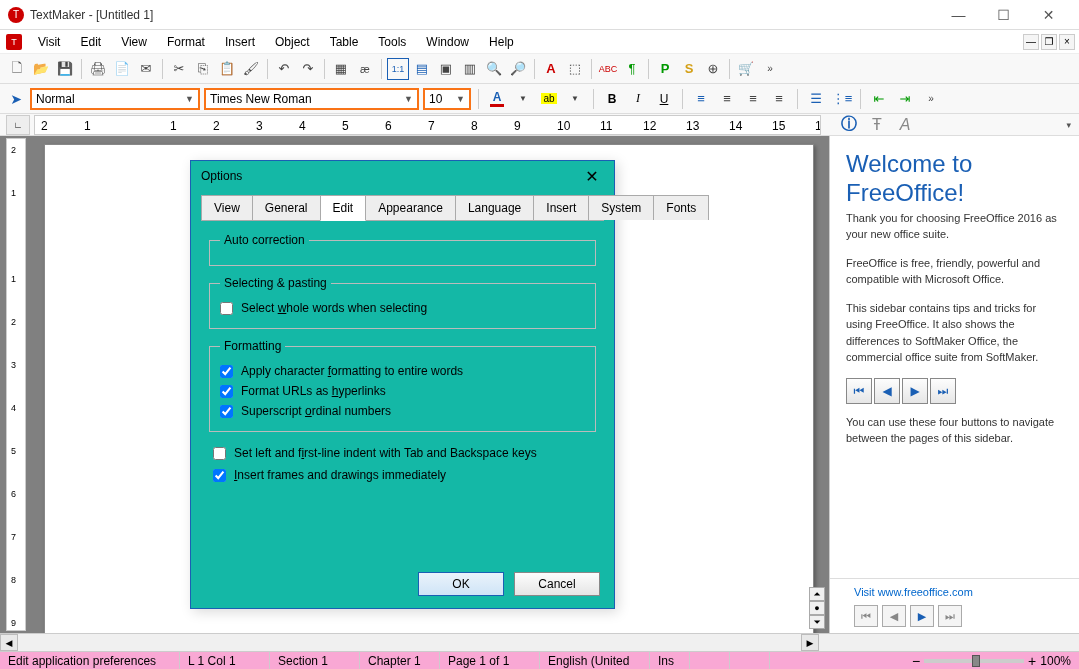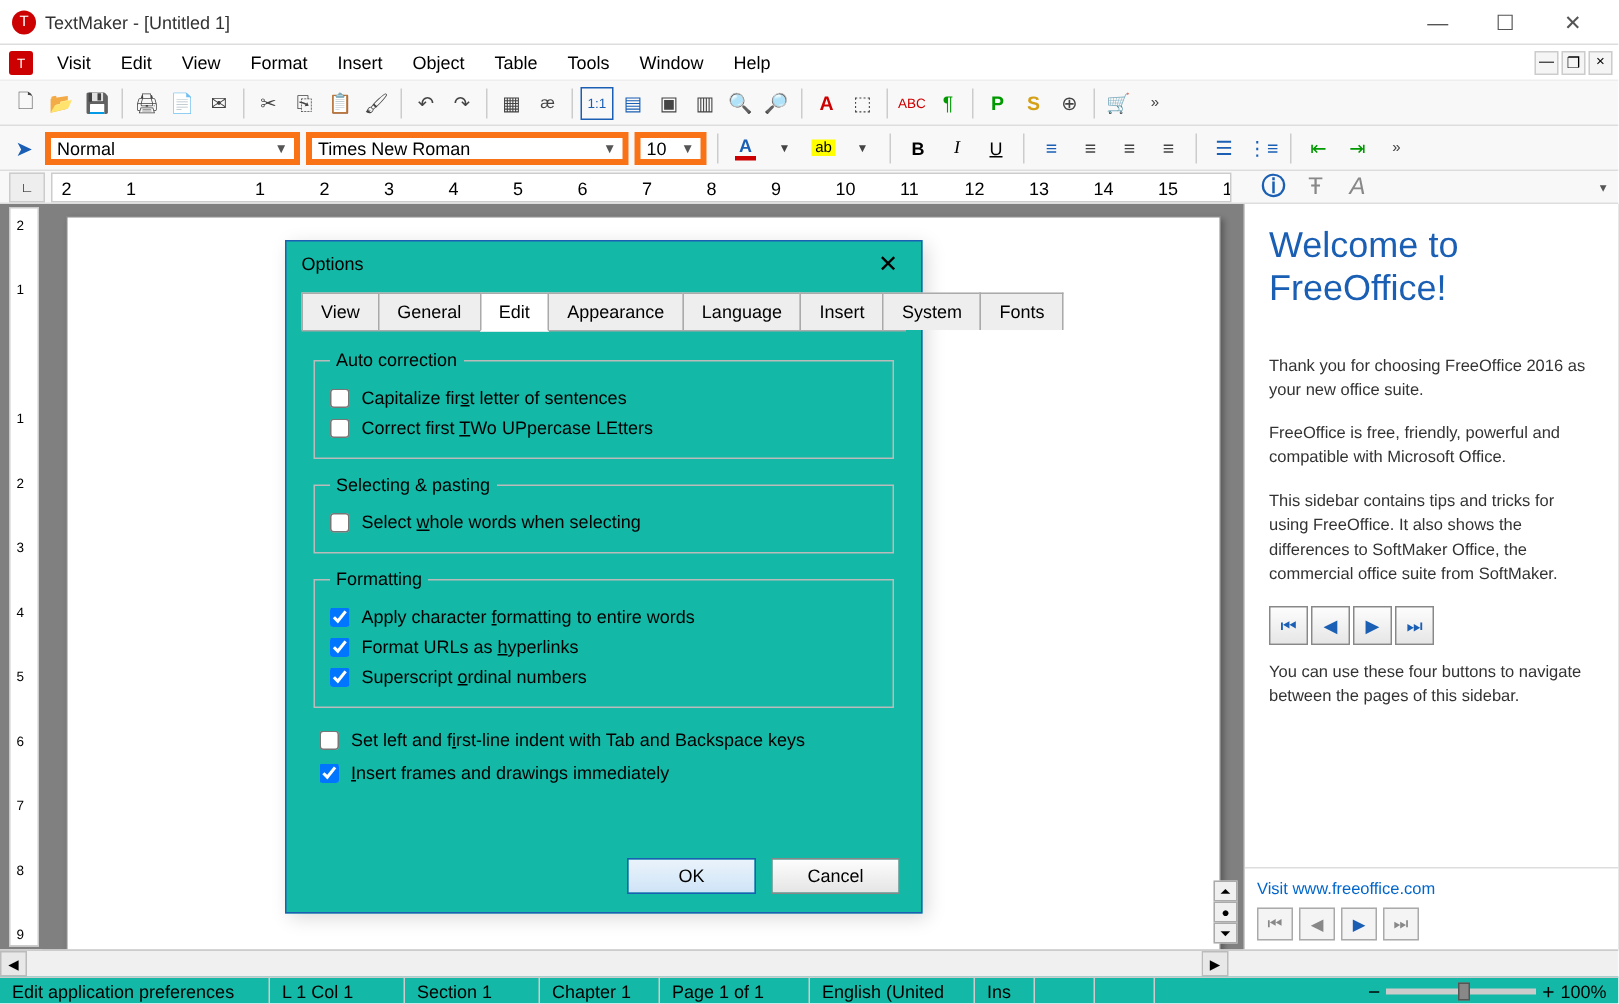--- a/index.html
+++ b/index.html
@@ -11,49 +11,49 @@
 .winbtn{width:45px;height:30px;display:flex;align-items:center;justify-content:center;font-size:14px;color:#555}
 .menubar{height:24px;background:#fff;display:flex;align-items:center;padding:0 4px;border-bottom:1px solid #eee}
 .menubar .mi{padding:3px 10px;cursor:default}
 .menubar .docctl{margin-left:auto;display:flex;gap:2px}
 .docctl span{width:16px;height:16px;font-size:10px;display:flex;align-items:center;justify-content:center;border:1px solid #ccc;background:#f5f5f5}
 .toolbar{height:30px;background:#f8f8f8;border-bottom:1px solid #ddd;display:flex;align-items:center;padding:0 6px;gap:2px}
 .tbtn{width:22px;height:22px;display:flex;align-items:center;justify-content:center;font-size:13px;color:#444;border:1px solid transparent}
 .tsep{width:1px;height:20px;background:#ccc;margin:0 3px}
 .fmt-bar{height:30px;background:#f8f8f8;border-bottom:1px solid #ddd;display:flex;align-items:center;padding:0 6px;gap:4px}
 .arrow-cursor{width:20px;height:20px;display:flex;align-items:center;justify-content:center;font-size:14px;color:#1a5fb4}
-select, .combo{height:22px;border:4px solid #f97316;background:#fff;padding:0 4px;font-size:12px}
+select, .combo{height:22px;border:2px solid #f97316;background:#fff;padding:0 4px;font-size:12px}
 .combo{display:flex;align-items:center;justify-content:space-between;cursor:default}
 .combo .caret{font-size:9px;color:#555;margin-left:4px}
 .ruler-row{height:22px;background:#f8f8f8;display:flex;border-bottom:1px solid #ddd}
 .ruler-corner{width:24px;height:20px;background:#eee;border:1px solid #ccc;display:flex;align-items:center;justify-content:center;font-size:9px;margin:1px 4px 0 6px}
 .hruler{flex:1;height:20px;background:#fff;border:1px solid #ccc;margin:1px 4px 0 0;position:relative;overflow:hidden;font-size:9px;color:#555}
 .content{position:absolute;top:136px;left:0;right:0;bottom:36px;display:flex;background:#808080}
 .vruler{width:20px;background:#fff;border:1px solid #ccc;margin:2px 2px 2px 6px;position:relative;font-size:9px;color:#555}
 .page-area{flex:1;background:#808080;padding:8px;overflow:hidden;position:relative}
 .page{width:770px;height:1050px;background:#fff;border:1px solid #888;box-shadow:2px 2px 4px rgba(0,0,0,0.3);margin:0 auto}
 .nav-btns{position:absolute;right:4px;bottom:4px;display:flex;flex-direction:column;gap:0}
 .nav-btns span{width:16px;height:14px;background:#f0f0f0;border:1px solid #aaa;font-size:9px;display:flex;align-items:center;justify-content:center}
 .sidebar{width:250px;background:#fff;border-left:1px solid #ccc;display:flex;flex-direction:column}
 .sidebar-icons{height:28px;border-bottom:1px solid #ddd;display:flex;align-items:center;padding:0 6px;gap:8px}
 .sidebar-icons span{width:20px;height:20px;display:flex;align-items:center;justify-content:center;color:#1a5fb4;font-size:16px}
 .sidebar-body{flex:1;padding:14px 16px;overflow:hidden}
-.sb-h1{font-size:24px;color:#1a5fb4;font-weight:400;line-height:1.2;margin-bottom:28px}
+.sb-h1{font-size:24px;color:#1a5fb4;font-weight:400;line-height:1.2;margin-bottom:2px}
 .sb-h2{font-size:20px;color:#1a5fb4;font-weight:400;margin:16px 0 8px}
 .sb-p{font-family:Verdana,sans-serif;font-size:11px;color:#333;line-height:1.5;margin-bottom:12px}
 .sb-nav{display:flex;gap:2px;margin-bottom:10px}
 .sb-nav button{width:26px;height:26px;border:1px solid #888;background:linear-gradient(#fdfdfd,#e6e6e6);font-size:12px;color:#1a5fb4;display:flex;align-items:center;justify-content:center}
-.sidebar-foot{border-top:1px solid #ddd;padding:6px 8px}
+.sidebar-foot{border-top:1px solid #ddd;padding:6px 24px}
 .sidebar-foot a{color:#0066cc;font-size:11px;text-decoration:none}
 .sb-nav2{display:flex;gap:4px;margin-top:6px}
 .sb-nav2 button{width:24px;height:22px;border:1px solid #aaa;background:#f4f4f4;font-size:11px;color:#888;display:flex;align-items:center;justify-content:center}
 .hscroll{position:absolute;left:0;right:0;bottom:18px;height:18px;background:#f0f0f0;border-top:1px solid #ccc;display:flex}
 .hscroll .track{flex:1;background:#f0f0f0;position:relative}
 .hscroll .sbtn{width:18px;height:17px;background:#e8e8e8;border:1px solid #bbb;font-size:9px;display:flex;align-items:center;justify-content:center}
-.statusbar{position:absolute;left:0;right:0;bottom:0;height:18px;background:#14b8a6;border-top:1px solid #ccc;display:flex;font-size:11px}
+.statusbar{position:absolute;left:0;right:0;bottom:0;height:18px;background:#f9a8d4;border-top:1px solid #ccc;display:flex;font-size:11px}
 .statusbar .cell{padding:0 8px;border-right:1px solid #ccc;height:100%;display:flex;align-items:center;white-space:nowrap}
 .statusbar .zoom{margin-left:auto;display:flex;align-items:center;gap:4px;padding:0 8px}
 .slider{width:100px;height:4px;background:#ccc;position:relative}
 .slider .thumb{position:absolute;left:48px;top:-4px;width:8px;height:12px;background:#888;border:1px solid #555}
 
 .dialog{position:absolute;left:190px;top:160px;width:425px;height:449px;background:#14b8a6;border:1px solid #1a5fb4;box-shadow:3px 3px 12px rgba(0,0,0,0.15)}
 .dlg-title{height:30px;display:flex;align-items:center;padding:0 10px;font-size:12px}
 .dlg-title .x{margin-left:auto;font-size:16px;width:24px;height:24px;display:flex;align-items:center;justify-content:center}
 .dlg-tabs{display:flex;margin:4px 10px 0;border-bottom:1px solid #aaa}
 .dlg-tab{padding:5px 12px;border:1px solid #aaa;border-bottom:none;background:#eee;margin-right:-1px;position:relative;font-size:12px;cursor:default}
@@ -315,30 +315,20 @@
       <div class="dlg-tab active">Edit</div>
       <div class="dlg-tab">Appearance</div>
       <div class="dlg-tab">Language</div>
       <div class="dlg-tab">Insert</div>
       <div class="dlg-tab">System</div>
       <div class="dlg-tab">Fonts</div>
     </div>
   <div class="dlg-body">
     <fieldset>
       <legend>Auto correction</legend>
-      <div id="grp-auto">
-          <label class="chk">
-            <input type="checkbox" style="">
-            <span><span>Capitalize fir<u>s</u>t letter of sentences</span></span>
-          </label>
-          <label class="chk">
-            <input type="checkbox" style="">
-            <span><span>Correct first <u>T</u>Wo UPpercase LEtters</span></span>
-          </label>
-        </div>
     </fieldset>
     <fieldset>
       <legend>Selecting &amp; pasting</legend>
       <div id="grp-sel">
           <label class="chk">
             <input type="checkbox" style="">
             <span><span>Select <u>w</u>hole words when selecting</span></span>
           </label>
         </div>
     </fieldset>

